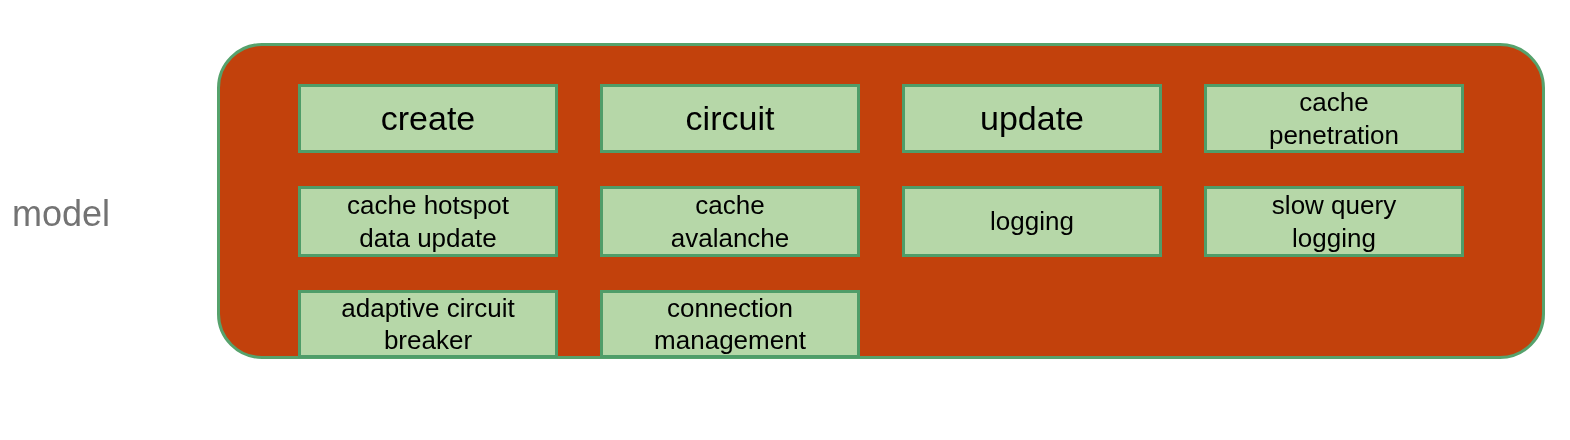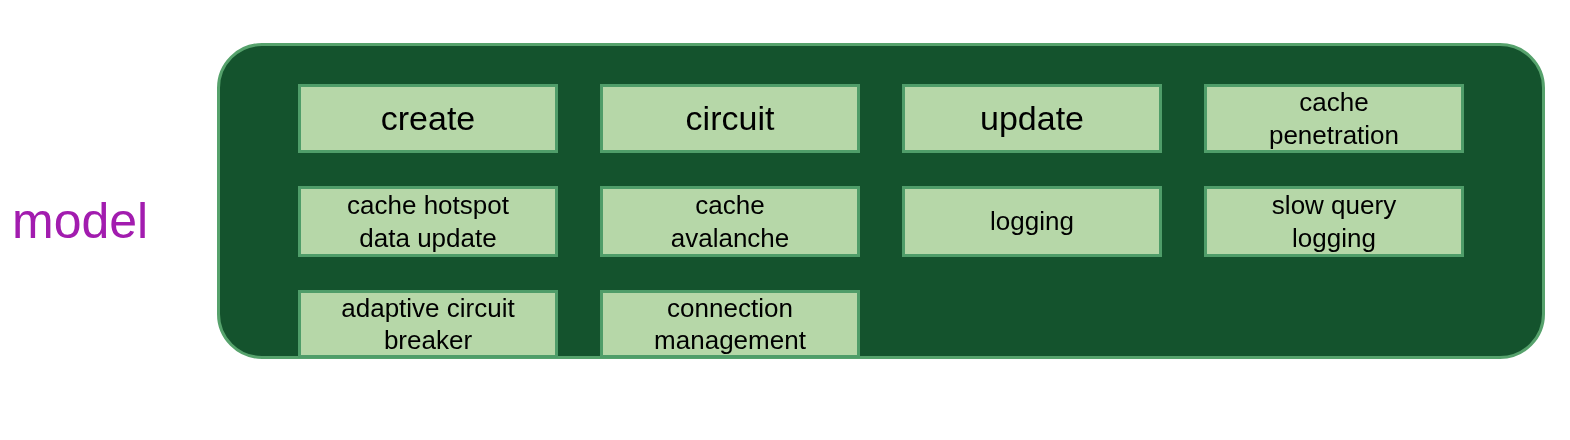--- a/index.html
+++ b/index.html
@@ -9,32 +9,32 @@
     background: #ffffff;
     position: relative;
     overflow: hidden;
     font-family: "Liberation Sans", sans-serif;
     color: #000;
   }
   .side-label {
     position: absolute;
     left: 12px;
     top: 194px;
-    font-size: 50px;
+    font-size: 36px;
     line-height: 1.1;
-    color: #a21caf;
+    color: #737373;
   }
   .container {
     position: absolute;
     left: 217px;
     top: 43px;
     width: 1328px;
     height: 316px;
     box-sizing: border-box;
-    background: #14532d;
+    background: #c2410c;
     border: 3px solid #56A26C;
     border-radius: 45px;
   }
   .grid {
     display: grid;
     grid-template-columns: repeat(4, 260px);
     grid-template-rows: 69px 71px 68px;
     column-gap: 42px;
     row-gap: 33px;
     padding: 38px 0 0 78px;

